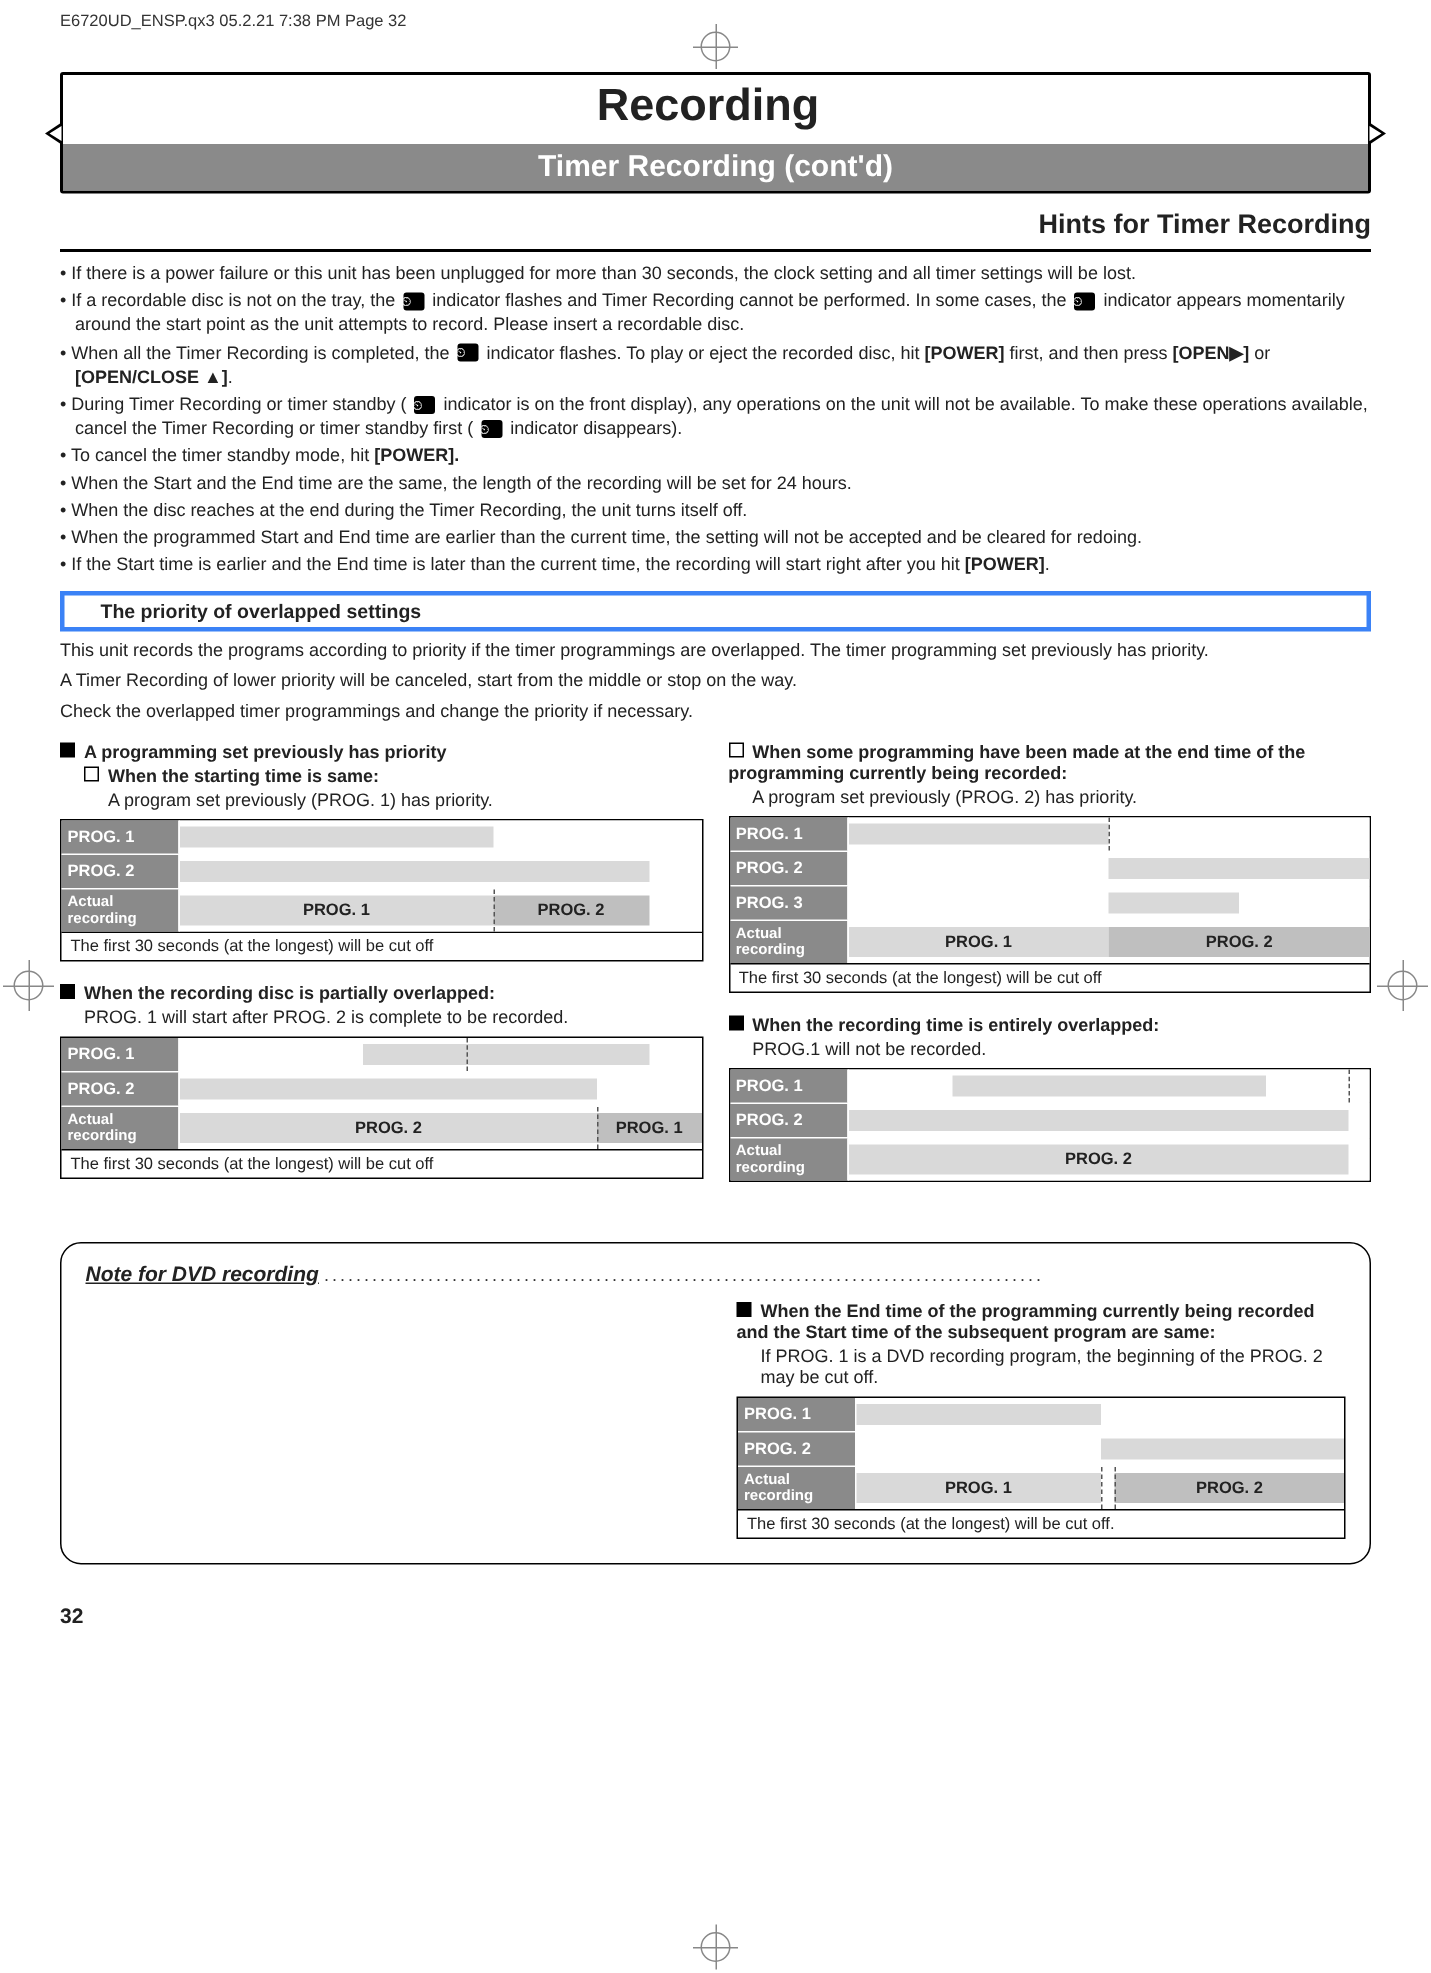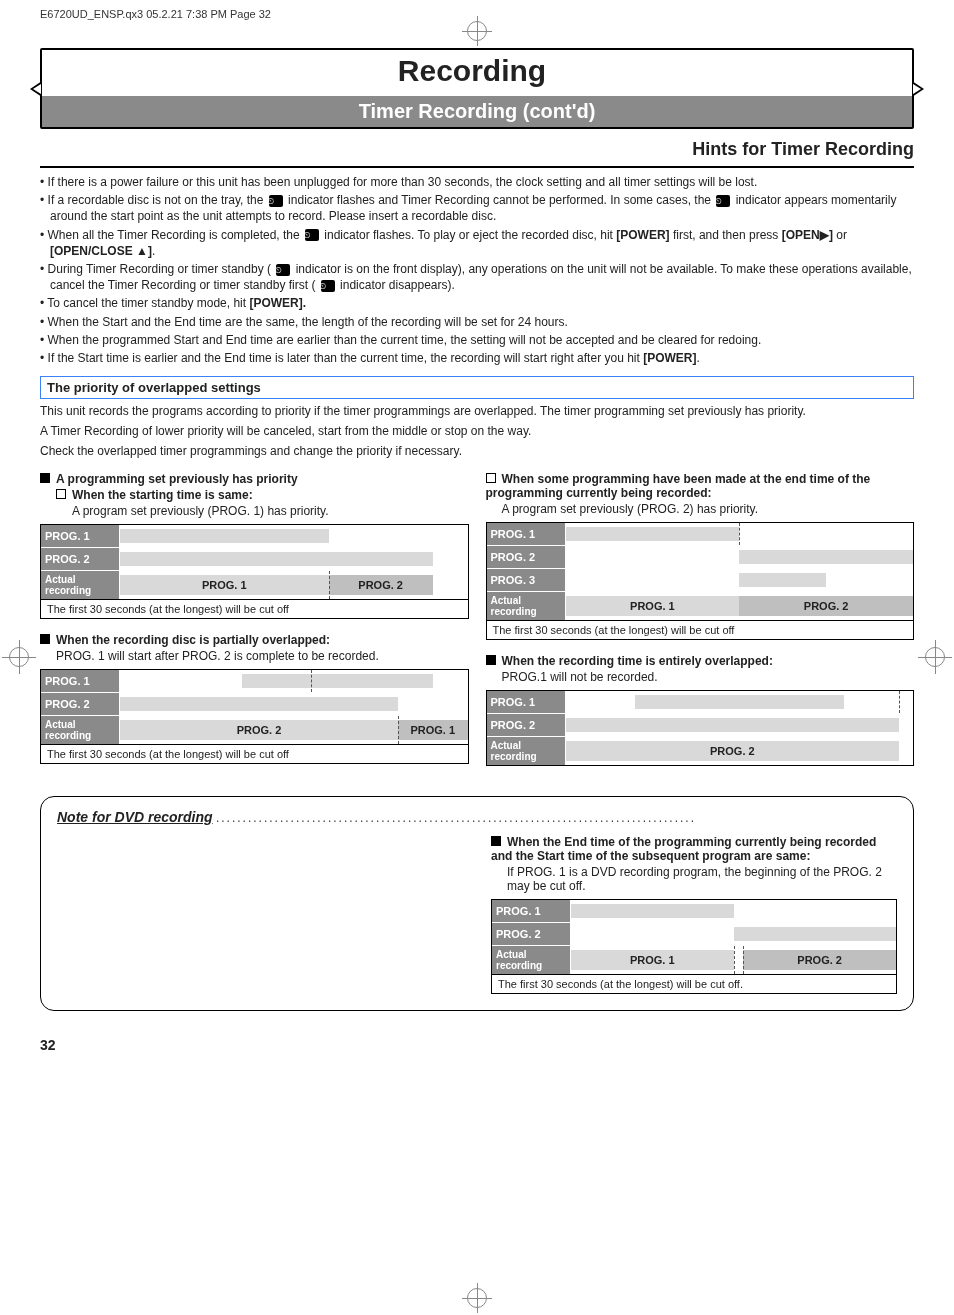--- a/index.html
+++ b/index.html
@@ -39,21 +39,21 @@
   .bullets { padding:0; margin:0; list-style:none;}
   .bullets li { margin:2px 0; padding-left:10px; text-indent:-10px; line-height:1.35;}
   .bullets li::before { content:"• "; }
   .timer-icon {
     display:inline-block; width:14px;height:12px;
     background:#000; border-radius:2px; color:#fff;
     font-size:9px; line-height:12px; text-align:center; vertical-align:middle;
     margin:0 2px;
   }
   .boxed-sub {
-    border:1px solid #3b82f6; padding:3px 6px; font-weight:bold;
+    border:3px solid #3b82f6; padding:3px 24px; font-weight:bold;
     margin:10px 0 4px 0; font-size:13px;
   }
   .para { margin:4px 0; line-height:1.35;}
   .two-col { display:flex; gap:17px; margin-top:8px;}
   .col { flex:1; }
   .sq { display:inline-block; width:10px;height:10px; background:#000; margin-right:6px; vertical-align:baseline;}
   .sq-open { display:inline-block; width:10px;height:10px; border:1.5px solid #000; margin-right:6px; vertical-align:baseline; box-sizing:border-box;}
   .case-head { font-weight:bold; margin-top:4px;}
   .case-sub2 { margin-left:16px; margin-top:2px;}
   
@@ -71,21 +71,21 @@
   .barD { background:#bfbfbf;}
   .barTxt {
     position:absolute; top:0; bottom:0; display:flex; align-items:center;
     font-weight:bold; font-size:11px; justify-content:center;
   }
   .dashv { position:absolute; top:0; bottom:0; border-left:1px dashed #555;}
   .dfoot { border-top:1px solid #000; padding:3px 6px; font-size:11px;}
   
   .note-box {
     border:1.5px solid #000; border-radius:14px; padding:12px 16px 16px 16px;
-    margin-top:30px;
+    margin-top:40px;
   }
   .note-title { font-style:italic; font-weight:bold; font-size:14px;
     text-decoration:underline; }
   .note-dots { letter-spacing:2px; color:#333; }
   .note-cols { display:flex; gap:28px; margin-top:6px;}
   .page-num { font-weight:bold; font-size:14px; margin-top:26px;}
   
   .reg { position:absolute; width:30px;height:30px; }
   .reg::before,.reg::after{content:"";position:absolute;background:#888;}
   .reg::before{left:50%;top:0;bottom:0;width:1px;}
@@ -128,20 +128,21 @@
   <h2 class="section">Hints for Timer Recording</h2>
   <div class="hr"></div>
 
   <ul class="bullets">
     <li>If there is a power failure or this unit has been unplugged for more than 30 seconds, the clock setting and all timer settings will be lost.</li>
     <li>If a recordable disc is not on the tray, the <span class="timer-icon">⏲</span> indicator flashes and Timer Recording cannot be performed. In some cases, the <span class="timer-icon">⏲</span> indicator appears momentarily around the start point as the unit attempts to record. Please insert a recordable disc.</li>
     <li>When all the Timer Recording is completed, the <span class="timer-icon">⏲</span> indicator flashes. To play or eject the recorded disc, hit <b>[POWER]</b> first, and then press <b>[OPEN▶]</b> or <b>[OPEN/CLOSE ▲]</b>.</li>
     <li>During Timer Recording or timer standby ( <span class="timer-icon">⏲</span> indicator is on the front display), any operations on the unit will not be available. To make these operations available, cancel the Timer Recording or timer standby first ( <span class="timer-icon">⏲</span> indicator disappears).</li>
     <li>To cancel the timer standby mode, hit <b>[POWER].</b></li>
     <li>When the Start and the End time are the same, the length of the recording will be set for 24 hours.</li>
+    <li>When the disc reaches at the end during the Timer Recording, the unit turns itself off.</li>
     <li>When the programmed Start and End time are earlier than the current time, the setting will not be accepted and be cleared for redoing.</li>
     <li>If the Start time is earlier and the End time is later than the current time, the recording will start right after you hit <b>[POWER]</b>.</li>
   </ul>
 
   <div class="boxed-sub">The priority of overlapped settings</div>
   <div class="para">This unit records the programs according to priority if the timer programmings are overlapped. The timer programming set previously has priority.</div>
   <div class="para"> A Timer Recording of lower priority will be canceled, start from the middle or stop on the way.</div>
   <div class="para">Check the overlapped timer programmings and change the priority if necessary.</div>
 
   <div class="two-col">

